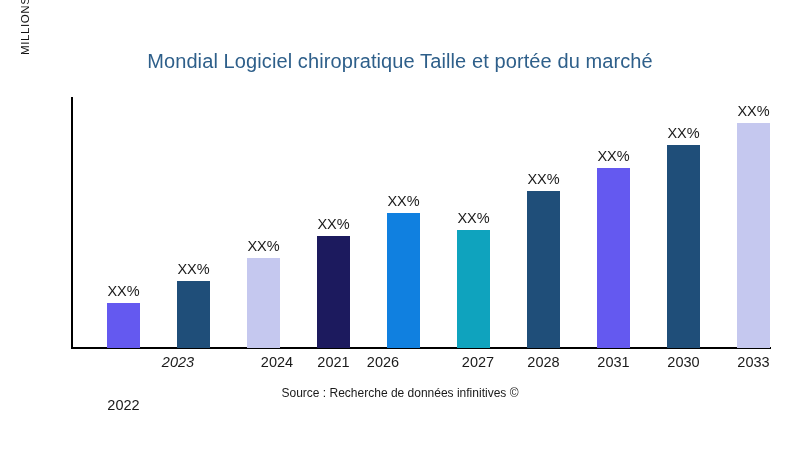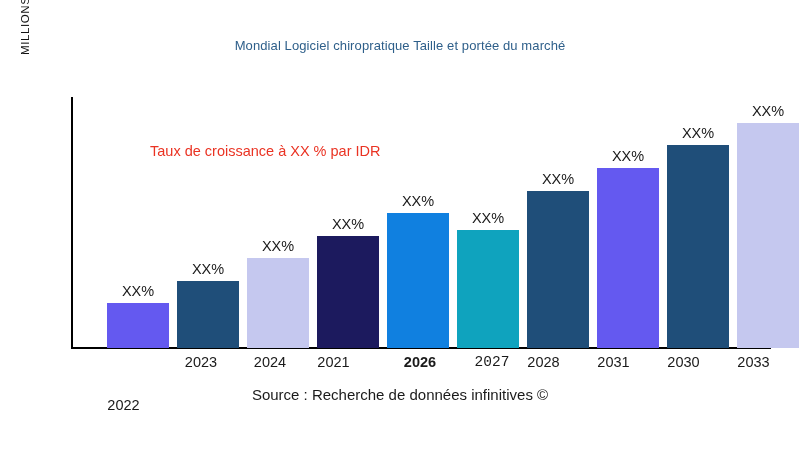--- a/index.html
+++ b/index.html
@@ -17,24 +17,24 @@
     position: relative;
     width: 800px;
     height: 450px;
     background: #ffffff;
   }
 
   
   .chart-title {
     position: absolute;
     left: 0;
-    top: 38px;
+    top: 50px;
     width: 800px;
     text-align: center;
-    font-size: 13px;
+    font-size: 20px;
     color: #2e5f8a;
     letter-spacing: 0.1px;
     white-space: nowrap;
   }
 
   
   .ylabel {
     position: absolute;
     left: 14px;
     top: 98px;
@@ -72,21 +72,20 @@
   .plot {
     position: absolute;
     left: 0;
     top: 0;
     width: 800px;
     height: 450px;
   }
   .bar-group {
     position: absolute;
     bottom: 102px; 
-    padding-left: 29px;
   }
   .bar {
     position: absolute;
     bottom: 0;
     left: 0;
     width: 100%;
   }
   .bar-label {
     position: absolute;
     left: 50%;
@@ -114,21 +113,21 @@
     white-space: nowrap;
   }
 
   
   .source-note {
     position: absolute;
     left: 0;
     top: 386px;
     width: 800px;
     text-align: center;
-    font-size: 15px;
+    font-size: 12px;
     color: #1a1a1a;
     white-space: nowrap;
   }
 </style>
 </head>
 <body>
 
 <div id="chart-root">
 
   <div class="chart-title">Mondial Logiciel chiropratique Taille et portée du marché</div>
@@ -141,41 +140,41 @@
   <div class="plot" id="plot-area">
       <div class="bar-group" style="left: 107px; width: 33px; height: 45px;">
         <div class="bar" style="height: 45px; background: rgb(100, 89, 240);"></div>
         <div class="bar-label" style="bottom: 49px;">XX%</div>
       </div>
       <div class="tick-label" style="left: 93.5px; width: 60px; margin-top: 43px;">2022</div>
       <div class="bar-group" style="left: 177px; width: 33px; height: 67px;">
         <div class="bar" style="height: 67px; background: rgb(31, 78, 121);"></div>
         <div class="bar-label" style="bottom: 71px;">XX%</div>
       </div>
-      <div class="tick-label" style="left: 171px; width: 60px;">2023</div>
+      <div class="tick-label" style="left: 148px; width: 60px; font-style: italic;">2023</div>
       <div class="bar-group" style="left: 247px; width: 33px; height: 90px;">
         <div class="bar" style="height: 90px; background: rgb(197, 200, 239);"></div>
         <div class="bar-label" style="bottom: 94px;">XX%</div>
       </div>
-      <div class="tick-label" style="left: 240px; width: 60px; text-align: center;">2024</div>
+      <div class="tick-label" style="left: 247px; width: 60px; text-align: center;">2024</div>
       <div class="bar-group" style="left: 317px; width: 33px; height: 112px;">
         <div class="bar" style="height: 112px; background: rgb(28, 26, 94);"></div>
         <div class="bar-label" style="bottom: 116px;">XX%</div>
       </div>
       <div class="tick-label" style="left: 303.5px; width: 60px;">2021</div>
       <div class="bar-group" style="left: 387px; width: 33px; height: 135px;">
         <div class="bar" style="height: 135px; background: rgb(16, 128, 224);"></div>
         <div class="bar-label" style="bottom: 139px;">XX%</div>
       </div>
-      <div class="tick-label" style="left: 390px; width: 60px; font-weight: bold;">2026</div>
+      <div class="tick-label" style="left: 353px; width: 60px;">2026</div>
       <div class="bar-group" style="left: 457px; width: 33px; height: 118px;">
         <div class="bar" style="height: 118px; background: rgb(15, 163, 190);"></div>
         <div class="bar-label" style="bottom: 122px;">XX%</div>
       </div>
-      <div class="tick-label" style="left: 462px; width: 60px; font-family: Liberation Mono, monospace;">2027</div>
+      <div class="tick-label" style="left: 448px; width: 60px;">2027</div>
       <div class="bar-group" style="left: 527px; width: 33px; height: 157px;">
         <div class="bar" style="height: 157px; background: rgb(31, 78, 121);"></div>
         <div class="bar-label" style="bottom: 161px;">XX%</div>
       </div>
       <div class="tick-label" style="left: 513.5px; width: 60px;">2028</div>
       <div class="bar-group" style="left: 597px; width: 33px; height: 180px;">
         <div class="bar" style="height: 180px; background: rgb(100, 89, 240);"></div>
         <div class="bar-label" style="bottom: 184px;">XX%</div>
       </div>
       <div class="tick-label" style="left: 583.5px; width: 60px;">2031</div>
@@ -184,17 +183,16 @@
         <div class="bar-label" style="bottom: 207px;">XX%</div>
       </div>
       <div class="tick-label" style="left: 653.5px; width: 60px;">2030</div>
       <div class="bar-group" style="left: 737px; width: 33px; height: 225px;">
         <div class="bar" style="height: 225px; background: rgb(197, 200, 239);"></div>
         <div class="bar-label" style="bottom: 229px;">XX%</div>
       </div>
       <div class="tick-label" style="left: 723.5px; width: 60px;">2033</div>
     </div>
 
-  <div class="growth-note">Taux de croissance à XX % par IDR</div>
 
   <div class="source-note">Source : Recherche de données infinitives ©</div>
 
 </div>
 
 </body></html>

